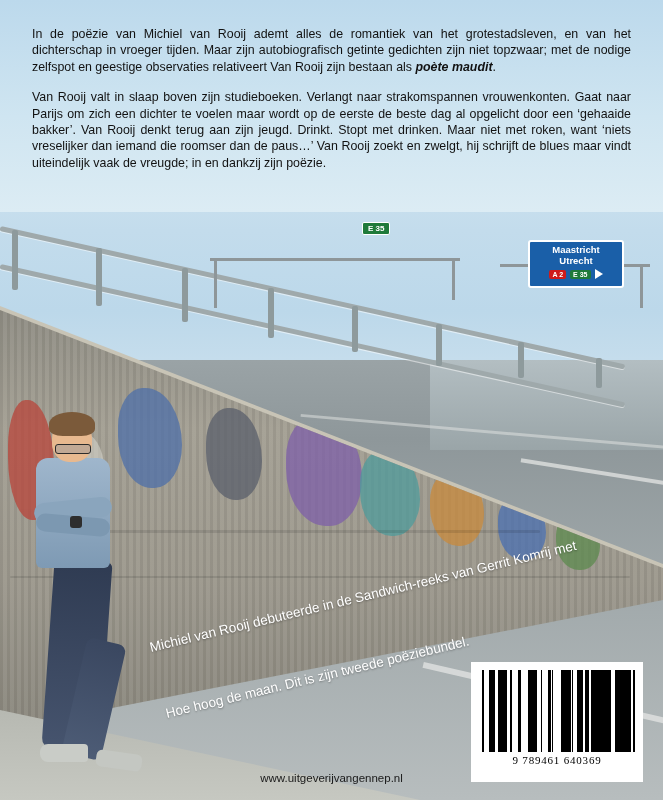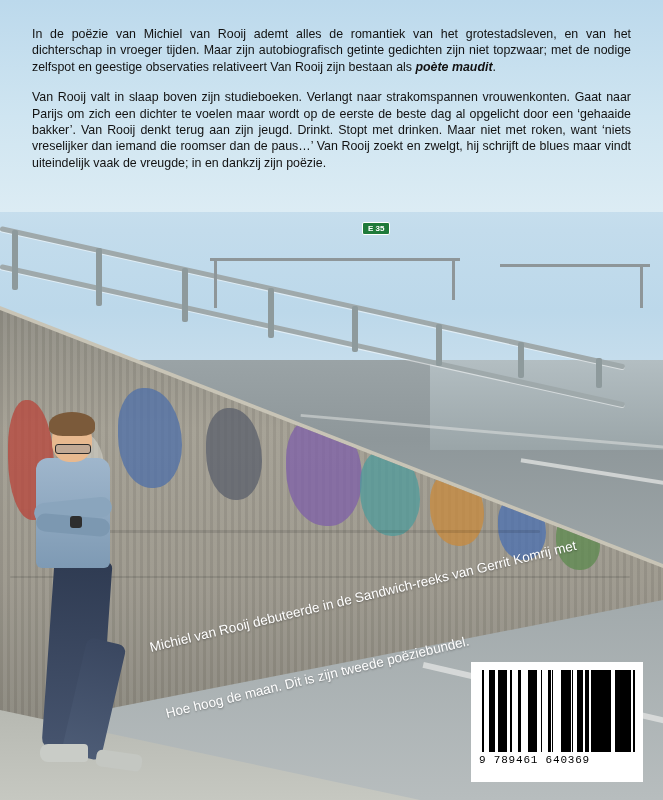--- a/index.html
+++ b/index.html
@@ -311,24 +311,24 @@
     padding: 8px 8px 0 8px;
   }
   .bars {
     height: 82px;
     display: flex;
     align-items: stretch;
     gap: 0;
   }
   .bars span { display: block; }
   .barcode-digits {
-    font-family: Liberation Mono, monospace;
+    font-family: Liberation Serif, serif;
     font-size: 11px;
     letter-spacing: .8px;
-    text-align: left;
+    text-align: center;
     margin-top: 2px;
     color: #000;
   }
 
   
   .publisher {
     position: absolute;
     left: 0; bottom: 16px;
     width: 663px;
     text-align: center;
@@ -366,20 +366,29 @@
 
   <div class="gantry" style="left:210px;top:258px;width:250px;height:3px;"></div>
   <div class="gantry" style="left:214px;top:258px;width:3px;height:50px;"></div>
   <div class="gantry" style="left:452px;top:258px;width:3px;height:42px;"></div>
   <div class="gantry" style="left:500px;top:264px;width:150px;height:3px;"></div>
   <div class="gantry" style="left:640px;top:264px;width:3px;height:44px;"></div>
 
   <div class="sign-e35">E 35</div>
 
 
+  <div class="sign-right">
+    <div class="r1">Maastricht</div>
+    <div class="r2">Utrecht</div>
+    <div class="rbadges">
+      <div class="badge-a2">A 2</div>
+      <div class="badge-e35">E 35</div>
+      <div class="arrow-right"></div>
+    </div>
+  </div>
 
   <div class="wall-top-edge"></div>
   <div class="wall">
     <div class="graffiti" style="left:8px;top:100px;width:46px;height:120px;background:#b8443a;"></div>
     <div class="graffiti" style="left:118px;top:88px;width:64px;height:100px;background:#4e6fa8;"></div>
     <div class="graffiti" style="left:286px;top:116px;width:76px;height:110px;background:#7e5fa8;"></div>
     <div class="graffiti" style="left:360px;top:150px;width:60px;height:86px;background:#4f9b9b;"></div>
     <div class="graffiti" style="left:430px;top:172px;width:54px;height:74px;background:#c98a3c;"></div>
     <div class="graffiti" style="left:498px;top:196px;width:48px;height:64px;background:#4a6fb0;"></div>
     <div class="graffiti" style="left:556px;top:214px;width:44px;height:56px;background:#5d8a4e;"></div>
@@ -490,14 +499,15 @@
         <span style="width: 1px; background: rgb(0, 0, 0);"></span>
         <span style="width: 3px; background: rgb(0, 0, 0);"></span>
         <span style="width: 2px; background: rgb(0, 0, 0);"></span>
         <span style="width: 2px; background: rgb(0, 0, 0);"></span>
         <span style="width: 2px; background: rgb(255, 255, 255);"></span>
         <span style="width: 2px; background: rgb(0, 0, 0);"></span>
       </div>
     <div class="barcode-digits">9 789461 640369</div>
   </div>
 
+  <div class="publisher">www.uitgeverijvangennep.nl</div>
 
 </div>
 
 </body></html>

